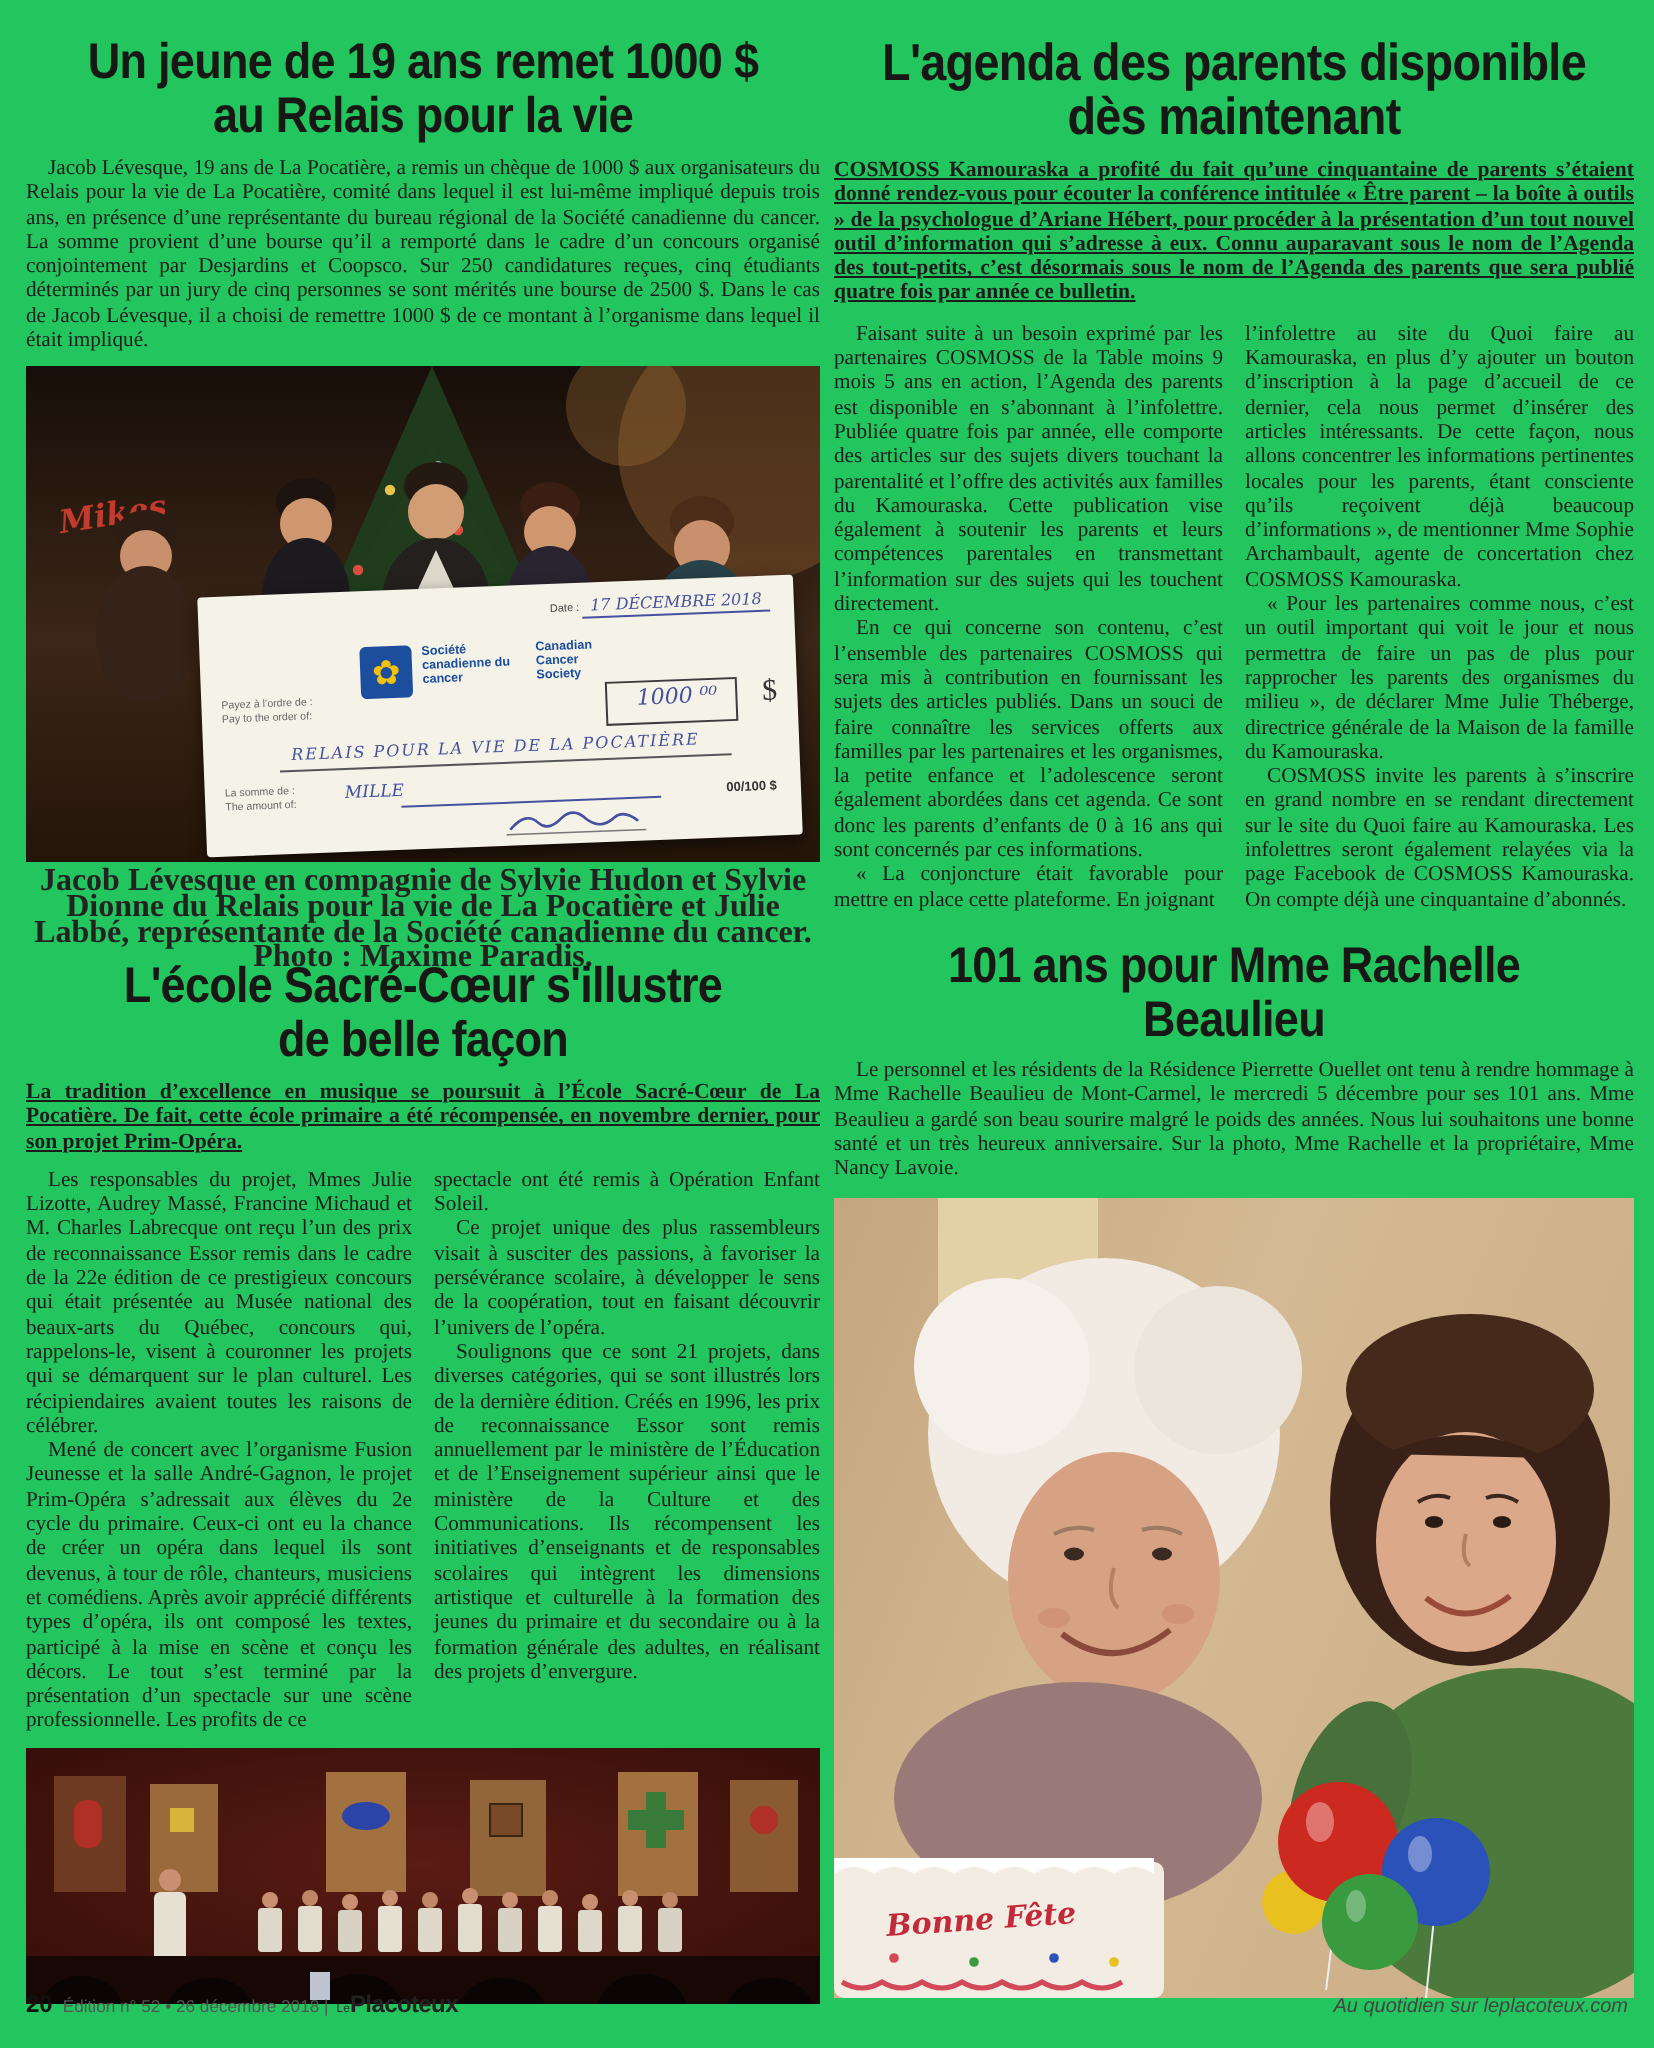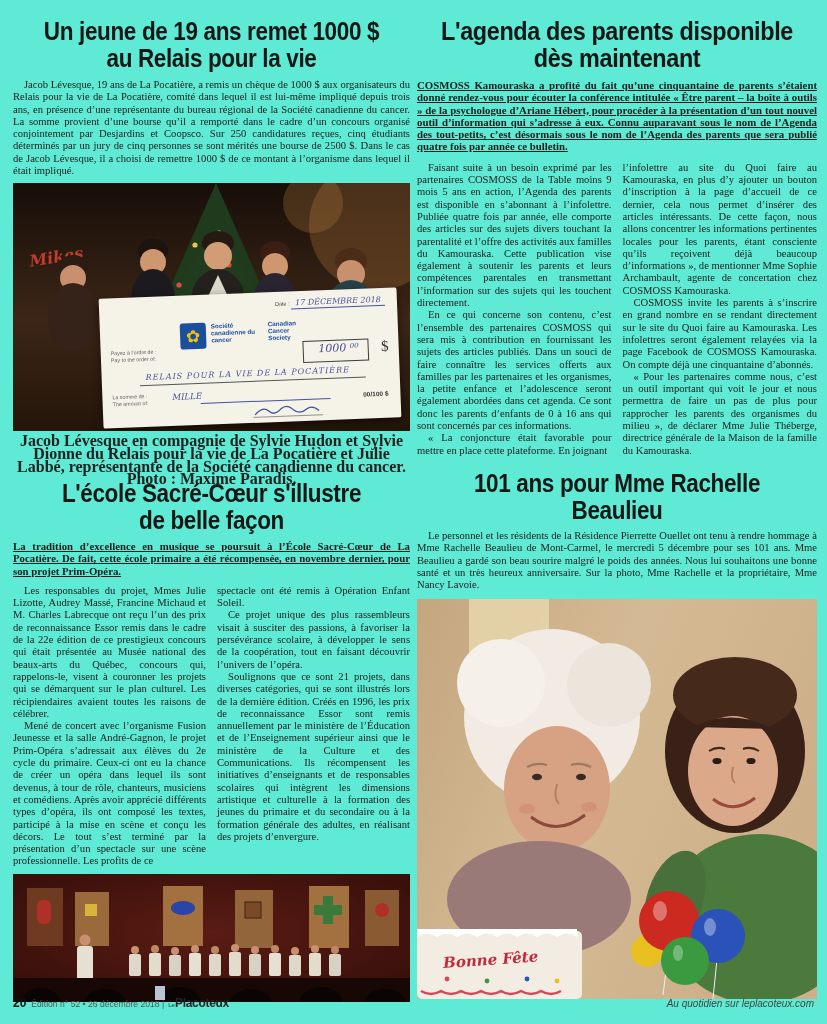--- a/index.html
+++ b/index.html
@@ -1,16 +1,16 @@
 <!DOCTYPE html>
 <html lang="fr"><head>
 <meta charset="utf-8">
 <style>
   html,body{margin:0;padding:0;background:#dcdcdc;}
-  #page{position:relative;width:827px;height:1024px;background:#5eead4;margin:0 auto;
+  #page{position:relative;width:827px;height:1024px;background:#22c55e;margin:0 auto;
         font-family:"Liberation Serif",serif;color:#1c1c1c;overflow:hidden;}
   .headline{font-family:"Liberation Sans",sans-serif;font-weight:700;color:#171715;
             text-align:center;line-height:27px;letter-spacing:-0.4px;
             transform:scaleX(0.9);transform-origin:50% 0;}
   .hl-line{display:block;}
   .lede{font-weight:700;font-size:10.8px;line-height:12.3px;text-align:justify;text-decoration:underline;}
   .bodytext{font-size:10.6px;line-height:12.3px;text-align:justify;}
   .bodytext p,.col p{margin:0;text-indent:11px;}
   .col p.cont{text-indent:0;}
   .cols{display:flex;gap:11px;}
@@ -151,22 +151,22 @@
       </h1>
     <div class="lede" style="margin-top:7px;">COSMOSS Kamouraska a profité du fait qu’une cinquantaine de parents s’étaient donné rendez-vous pour écouter la conférence intitulée « Être parent – la boîte à outils » de la psychologue d’Ariane Hébert, pour procéder à la présentation d’un tout nouvel outil d’information qui s’adresse à eux. Connu auparavant sous le nom de l’Agenda des tout-petits, c’est désormais sous le nom de l’Agenda des parents que sera publié quatre fois par année ce bulletin.</div>
     <div class="cols" style="margin-top:9px;">
       <div class="col">
         <p>Faisant suite à un besoin exprimé par les partenaires COSMOSS de la Table moins 9 mois 5 ans en action, l’Agenda des parents est disponible en s’abonnant à l’infolettre. Publiée quatre fois par année, elle comporte des articles sur des sujets divers touchant la parentalité et l’offre des activités aux familles du Kamouraska. Cette publication vise également à soutenir les parents et leurs compétences parentales en transmettant l’information sur des sujets qui les touchent directement.</p>
         <p>En ce qui concerne son contenu, c’est l’ensemble des partenaires COSMOSS qui sera mis à contribution en fournissant les sujets des articles publiés. Dans un souci de faire connaître les services offerts aux familles par les partenaires et les organismes, la petite enfance et l’adolescence seront également abordées dans cet agenda. Ce sont donc les parents d’enfants de 0 à 16 ans qui sont concernés par ces informations.</p>
         <p>« La conjoncture était favorable pour mettre en place cette plateforme. En joignant</p>
       </div>
       <div class="col">
         <p class="cont">l’infolettre au site du Quoi faire au Kamouraska, en plus d’y ajouter un bouton d’inscription à la page d’accueil de ce dernier, cela nous permet d’insérer des articles intéressants. De cette façon, nous allons concentrer les informations pertinentes locales pour les parents, étant consciente qu’ils reçoivent déjà beaucoup d’informations », de mentionner Mme Sophie Archambault, agente de concertation chez COSMOSS Kamouraska.</p>
+        <p>« Pour les partenaires comme nous, c’est un outil important qui voit le jour et nous permettra de faire un pas de plus pour rapprocher les parents des organismes du milieu », de déclarer Mme Julie Théberge, directrice générale de la Maison de la famille du Kamouraska.</p>
         <p>COSMOSS invite les parents à s’inscrire en grand nombre en se rendant directement sur le site du Quoi faire au Kamouraska. Les infolettres seront également relayées via la page Facebook de COSMOSS Kamouraska. On compte déjà une cinquantaine d’abonnés.</p>
-        <p>« Pour les partenaires comme nous, c’est un outil important qui voit le jour et nous permettra de faire un pas de plus pour rapprocher les parents des organismes du milieu », de déclarer Mme Julie Théberge, directrice générale de la Maison de la famille du Kamouraska.</p>
       </div>
     </div>
   </div>
 
   <div class="article art-ecole">
     <h1 class="headline" style="font-size:25px;margin:0;">
         <span class="hl-line">L'école Sacré-Cœur s'illustre</span>
         <span class="hl-line">de belle façon</span>
       </h1>
     <div class="lede" style="margin-top:6px;">La tradition d’excellence en musique se poursuit à l’École Sacré-Cœur de La Pocatière. De fait, cette école primaire a été récompensée, en novembre dernier, pour son projet Prim-Opéra.</div>

